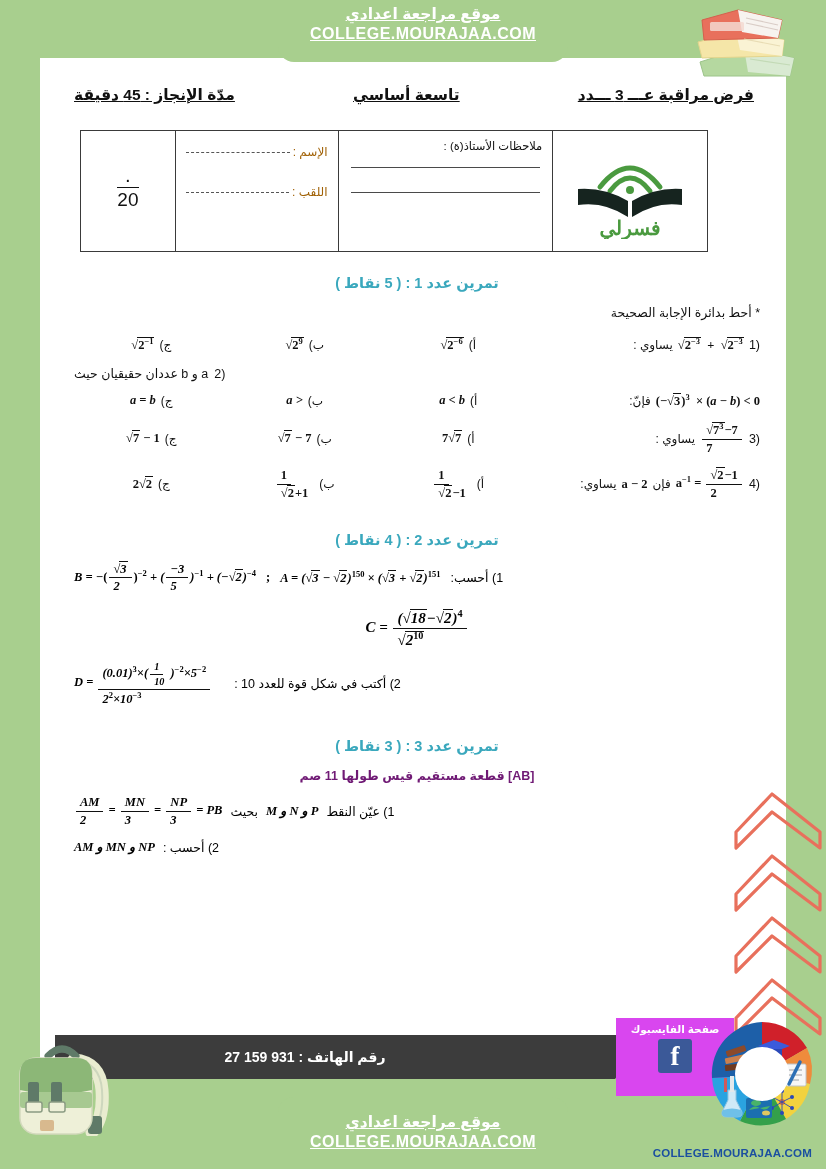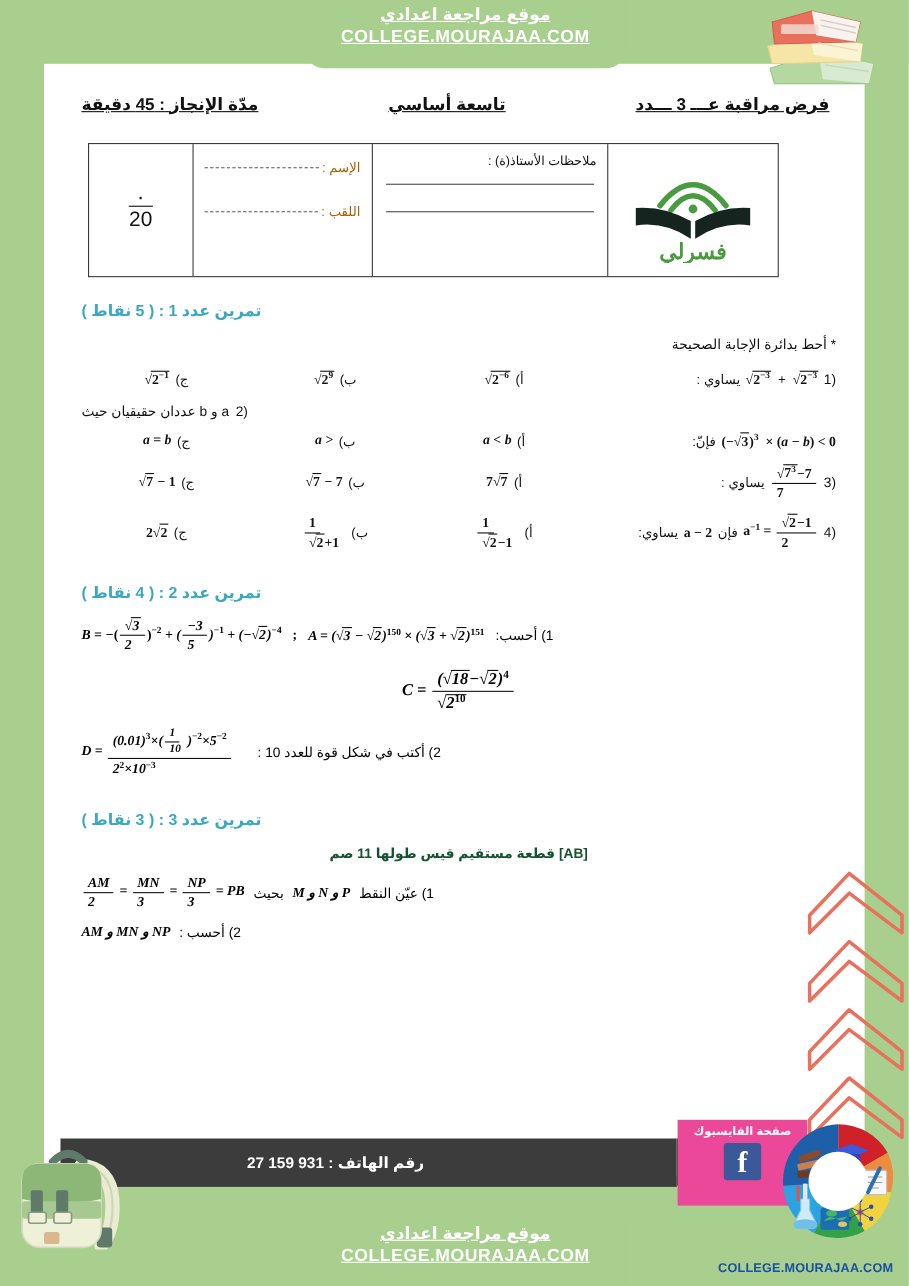--- a/index.html
+++ b/index.html
@@ -161,21 +161,21 @@
     width: 746px;
     padding: 0 26px 0 34px;
     z-index: 7;
     direction: rtl;
   }
 
   .ex-head {
     color: #3aa8bd;
     font-size: 14.5px;
     font-weight: bold;
-    text-align: left;
+    text-align: center;
     margin-bottom: 14px;
   }
   .ex-head.ex2 { margin-top: 32px; }
   .ex-head.ex3 { margin-top: 32px; }
 
   .instr {
     font-size: 12.5px;
     font-weight: normal;
     color: #111;
     text-align: right;
@@ -228,21 +228,21 @@
   .sqrt > .body { border-top: 1.1px solid #111; padding: 0 1px 0 1px; margin-left: -1px; }
 
   .calc-row {
     display: flex; align-items: center; justify-content: flex-end;
     gap: 10px; font-size: 12.5px; margin-bottom: 8px;
     flex-wrap: nowrap;
   }
   .centered-eq { text-align: center; margin: 14px 0 12px 0; font-size: 15px; }
   .dq-row { display: flex; align-items: center; justify-content: flex-end; gap: 22px; margin-bottom: 6px; font-size: 12.5px; }
 
-  .ex3-line { font-size: 12.5px; color: #14532d; text-align: center; margin-bottom: 12px; font-weight: bold; }
+  .ex3-line { font-size: 12.5px; color: #701a75; text-align: center; margin-bottom: 12px; font-weight: bold; }
   .ex3-q {
     display: flex; align-items: center; justify-content: flex-end;
     gap: 8px; font-size: 12.5px; margin-bottom: 12px;
   }
 
   
   .chevrons {
     position: absolute;
     right: 0;
     top: 790px;
@@ -306,21 +306,21 @@
     direction: rtl;
     padding-right: 60px;
   }
 
   .fb-box {
     position: absolute;
     right: 92px;
     top: 1018px;
     width: 118px;
     height: 78px;
-    background: #ec4899;
+    background: #d946ef;
     z-index: 11;
     text-align: center;
     padding-top: 5px;
   }
   .fb-label { color: #ffffff; font-size: 10.5px; font-weight: bold; direction: rtl; }
   .fb-icon {
     width: 34px; height: 34px; margin: 4px auto 0 auto;
     background: #3b5998; border-radius: 3px;
     color: #fff; font-size: 27px; font-weight: bold;
     font-family: "Liberation Serif", serif;

